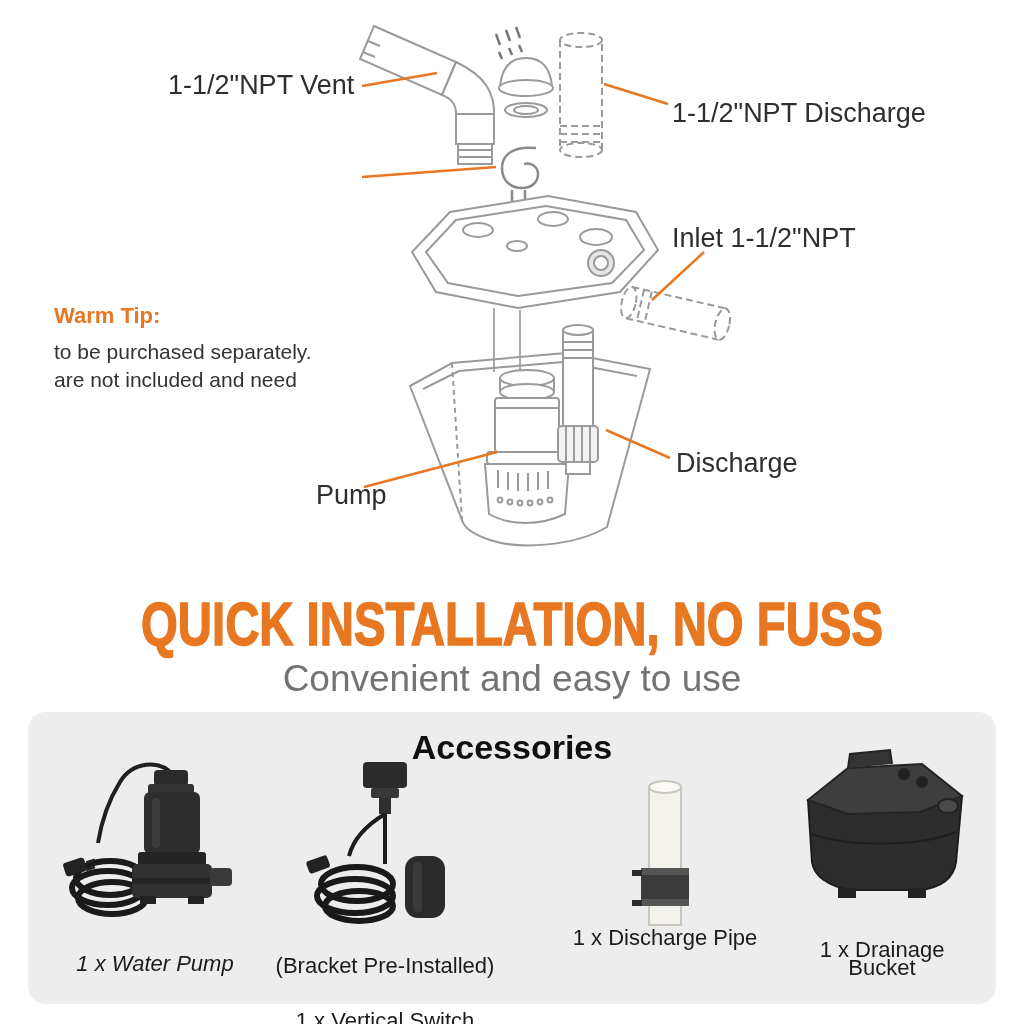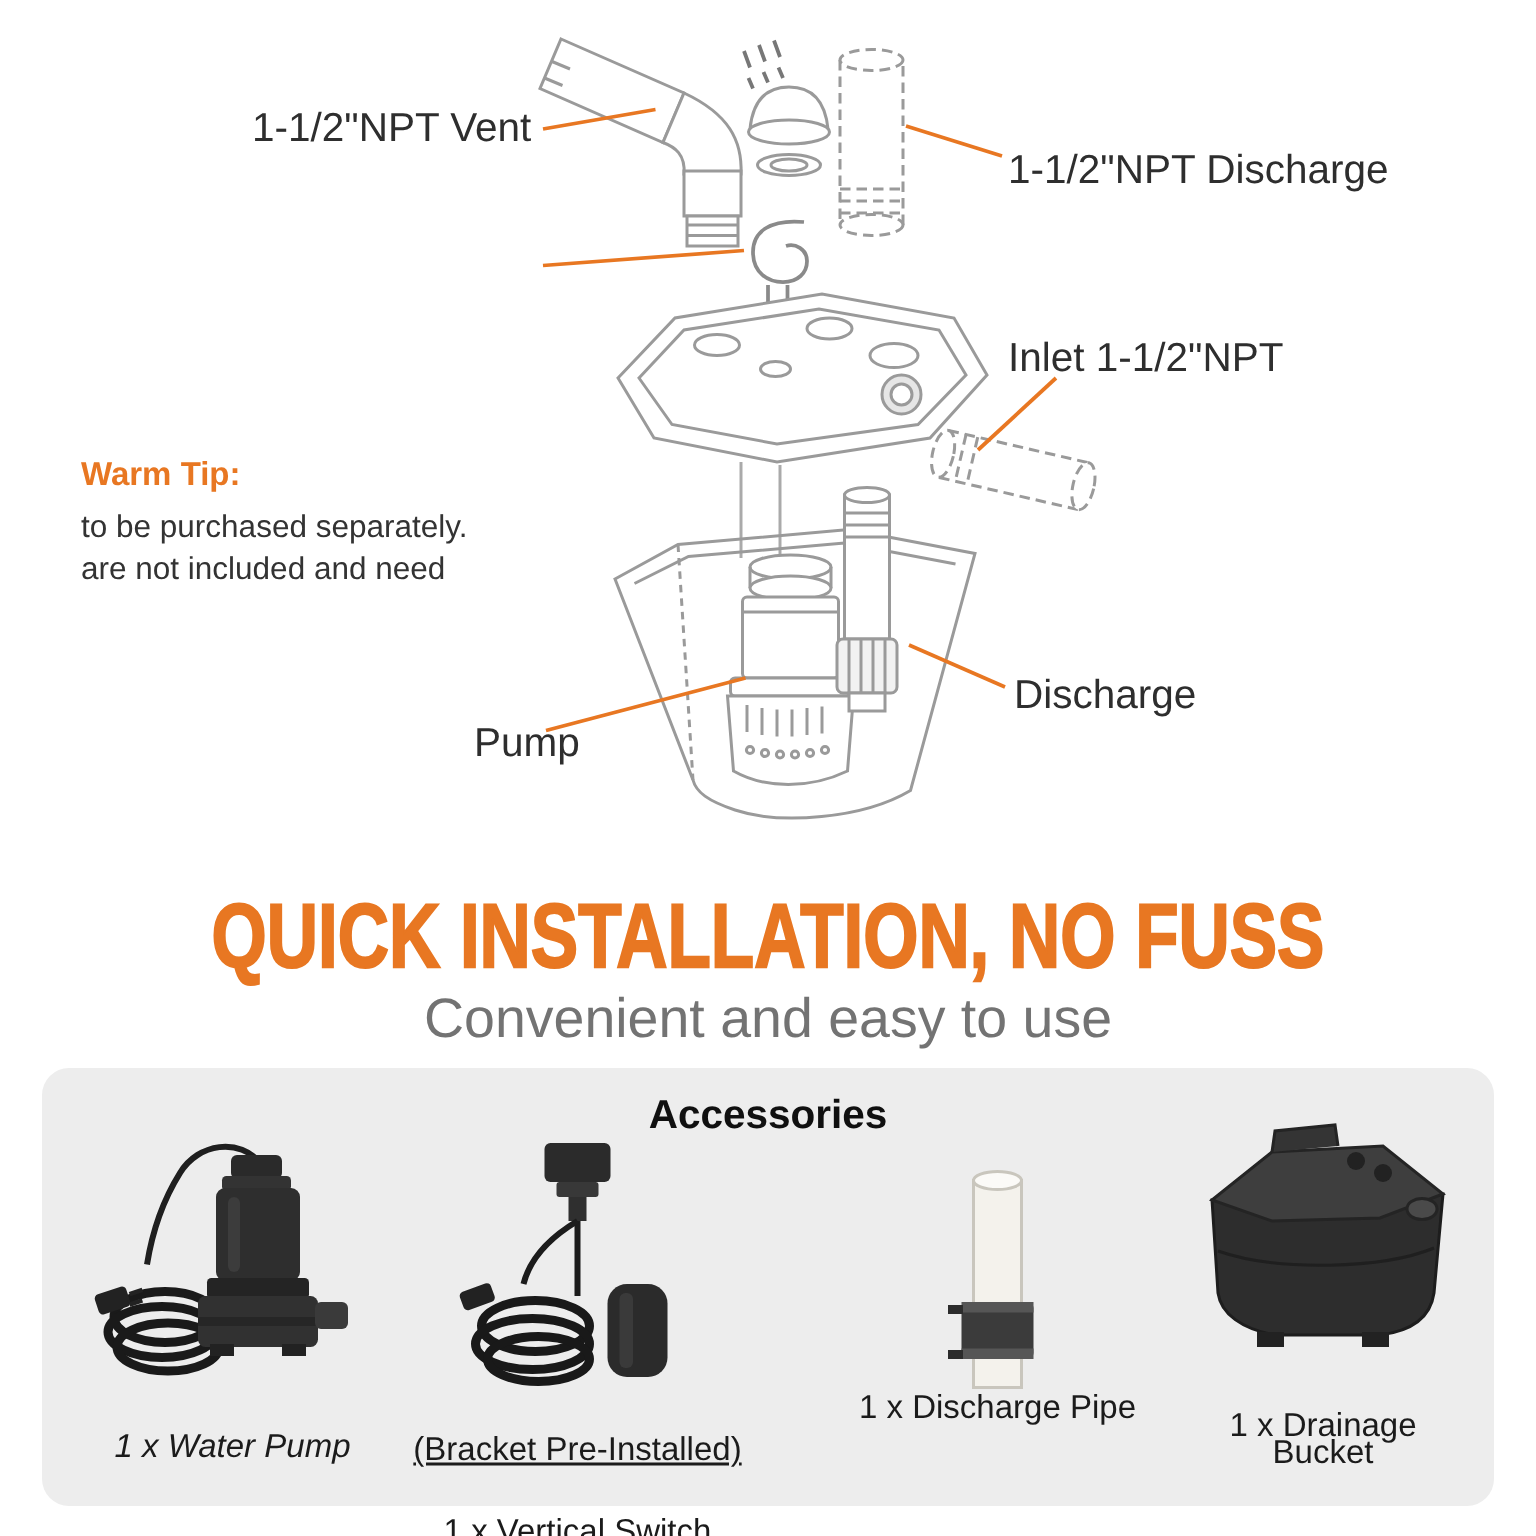--- a/index.html
+++ b/index.html
@@ -16,21 +16,21 @@
 
   .headline { position:absolute; top:592px; left:0; width:1024px; text-align:center;
               color:#E87722; font-size:55px; font-weight:bold; white-space:nowrap;
               transform:scaleX(0.86) scaleY(1.1); -webkit-text-stroke:1.4px #E87722; }
   .subtitle { position:absolute; top:658px; left:0; width:1024px; text-align:center;
               color:#737373; font-size:37px; }
 
   .panel { position:absolute; left:28px; top:712px; width:968px; height:292px;
            background:#ededed; border-radius:18px; }
   .panel-title { position:absolute; top:728px; left:0; width:1024px; text-align:center;
-                 font-size:27px; font-weight:bold; color:#101010; }
+                 font-size:34px; font-weight:bold; color:#101010; }
 
   .cap { position:absolute; font-size:22px; color:#1b1b1b; text-align:center;
          white-space:nowrap; transform:translateX(-50%); }
 </style>
 </head>
 <body>
 
 <div id="canvas">
 
   <svg class="abs" style="left:0; top:0;" width="1024" height="575" viewBox="0 0 1024 575">
@@ -228,20 +228,20 @@
     <circle cx="130" cy="38" r="6" fill="#222222"></circle>
     <ellipse cx="156" cy="62" rx="10" ry="7" fill="#4a4a4a" stroke="#242424" stroke-width="2"></ellipse>
     <path d="M20,90 C60,104 130,102 164,88" fill="none" stroke="#1f1f1f" stroke-width="2"></path>
     <rect x="46" y="144" width="18" height="10" fill="#222222"></rect>
     <rect x="116" y="144" width="18" height="10" fill="#222222"></rect>
   </svg>
 
   <div class="cap" style="left:155px; top:951px;font-style:italic;">1 x Water Pump</div>
 
   <div class="cap" style="left:385px; top:976px;margin-top:32px;">1 x Vertical Switch</div>
-  <div class="cap" style="left:385px; top:953px;text-decoration:underline;">(Bracket Pre-Installed)</div>
+  <div class="cap" style="left:385px; top:953px;">(Bracket Pre-Installed)</div>
 
   <div class="cap" style="left:665px; top:925px;">1 x Discharge Pipe</div>
 
   <div class="cap" style="left:882px; top:927px;margin-top:10px;">1 x Drainage</div>
   <div class="cap" style="left:882px; top:955px;">Bucket</div>
 
 </div>
 
 </body></html>

